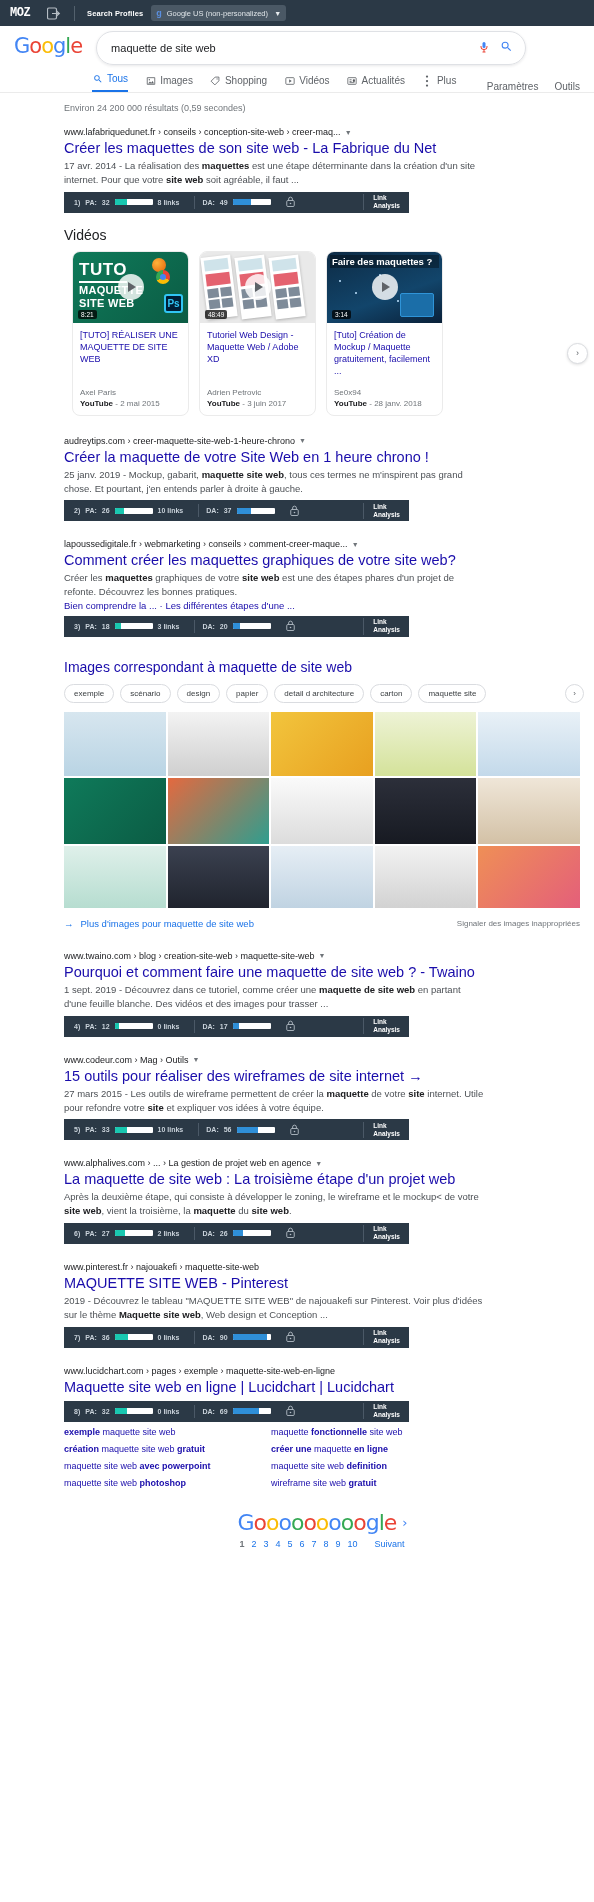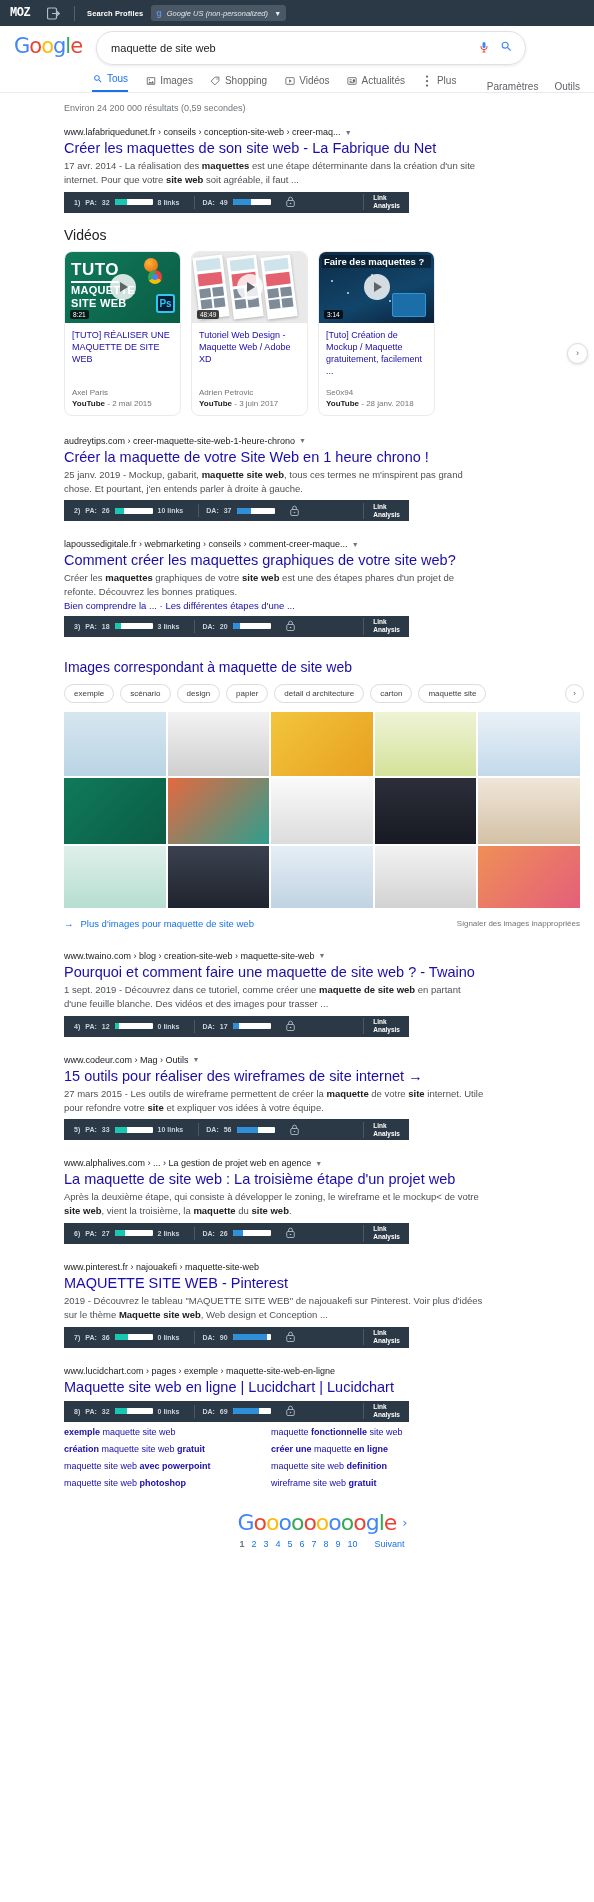--- a/index.html
+++ b/index.html
@@ -59,21 +59,20 @@
   .moz-g-icon {
     color: #5a8fe0;
     font-size: 9px;
     font-weight: bold;
   }
   .moz-select-val {
     color: #dfe4e8;
     font-size: 7.5px;
     flex: 1;
     white-space: nowrap;
-    font-style: italic;
   }
   .moz-caret { color:#e8ecef; font-size: 7px; }
 
   
   .g-header {
     padding: 4px 0 0 0;
     border-bottom: 1px solid #ebebeb;
     background:#fff;
   }
   .g-header-row {
@@ -188,21 +187,21 @@
   .ms-lock {
     width:11px; height:12px; margin-left:6px; opacity:.85;
   }
   .ms-analysis {
     margin-left:auto; color:#ffffff; font-size:6.5px; line-height:1.25;
     text-align:left; padding-right:9px; border-left:1px solid #4b5967; padding-left:9px;
   }
 
   
   .block-title { font-size: 14px; color:#202124; margin: 14px 0 8px 0; }
-  .videos-wrap { position:relative; }
+  .videos-wrap { position:relative;margin-left:8px; }
   .videos { display:flex; gap:10px; }
   .vcard {
     width: 117px; border:1px solid #ebebeb; border-radius:8px; overflow:hidden; background:#fff;
   }
   .vthumb { height: 71px; position:relative; }
   .vdur {
     position:absolute; left:5px; bottom:4px; background:rgba(0,0,0,.75);
     color:#fff; font-size:6.5px; padding:1px 3px; border-radius:2px;
   }
   .vplay {

